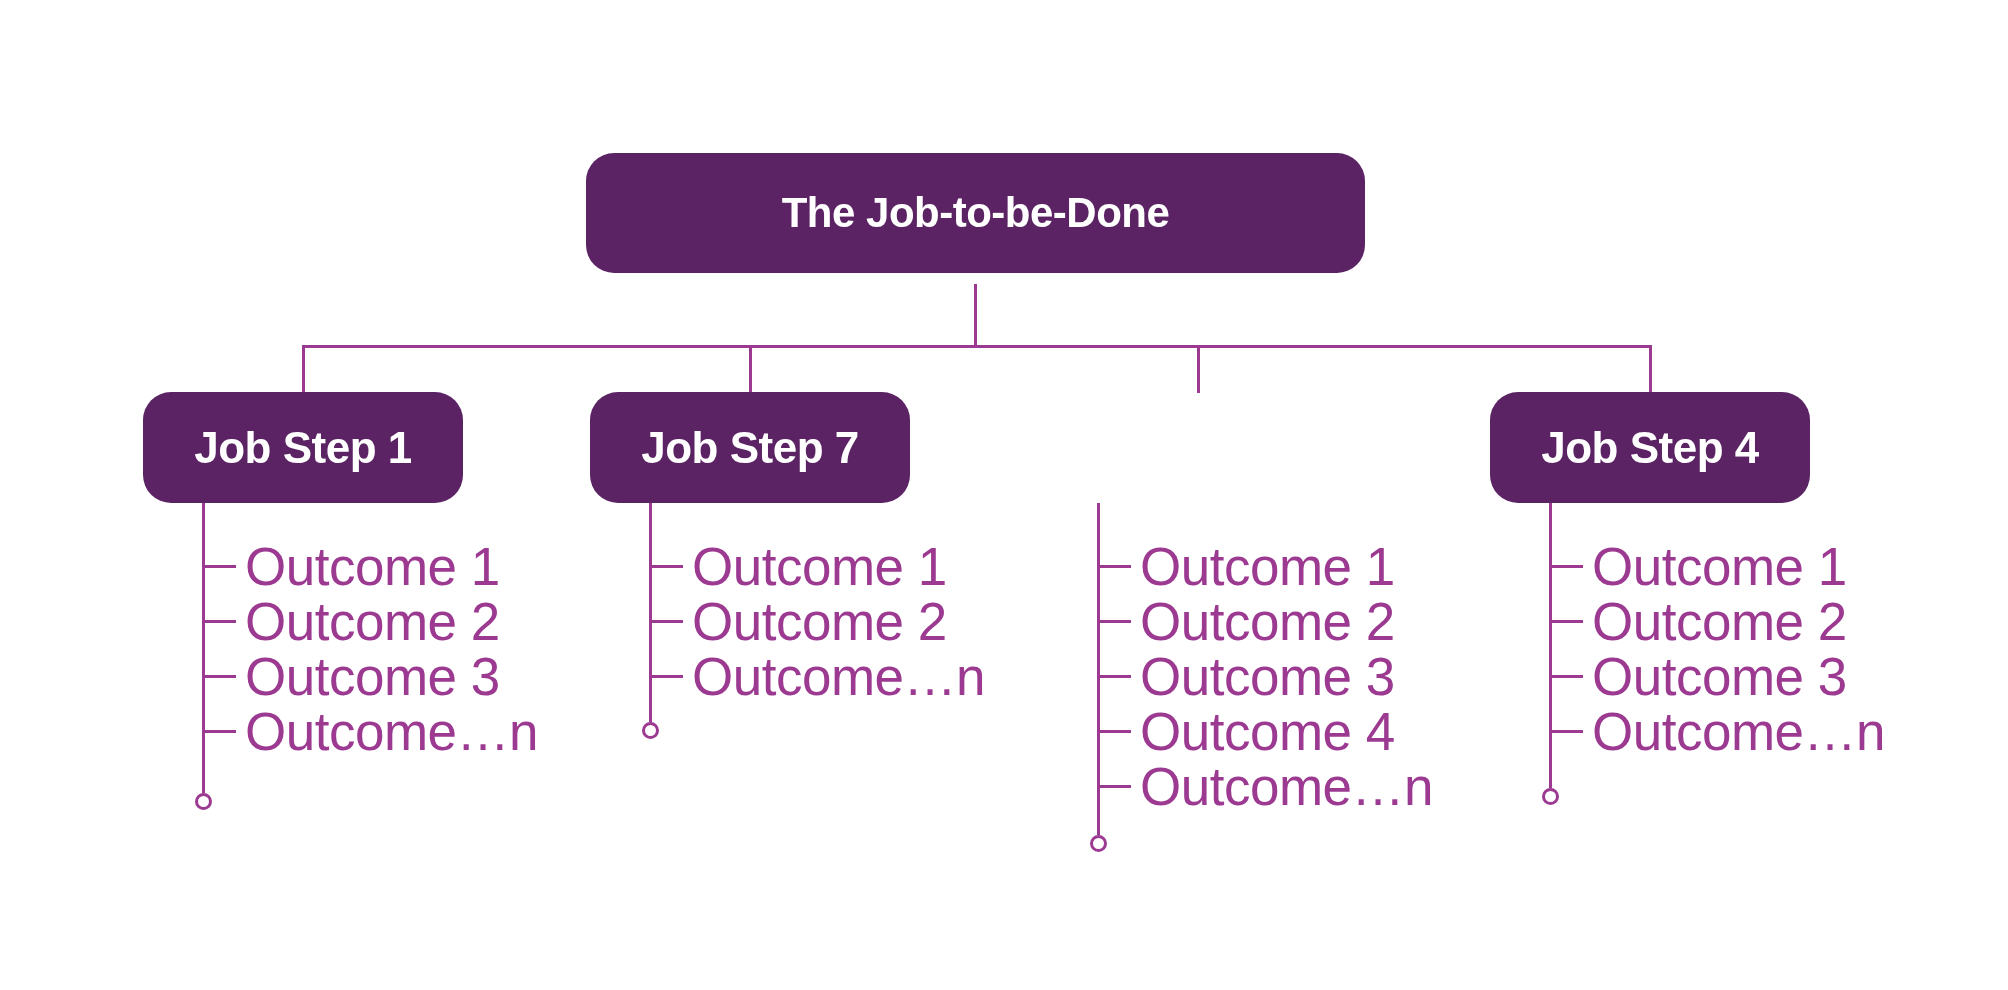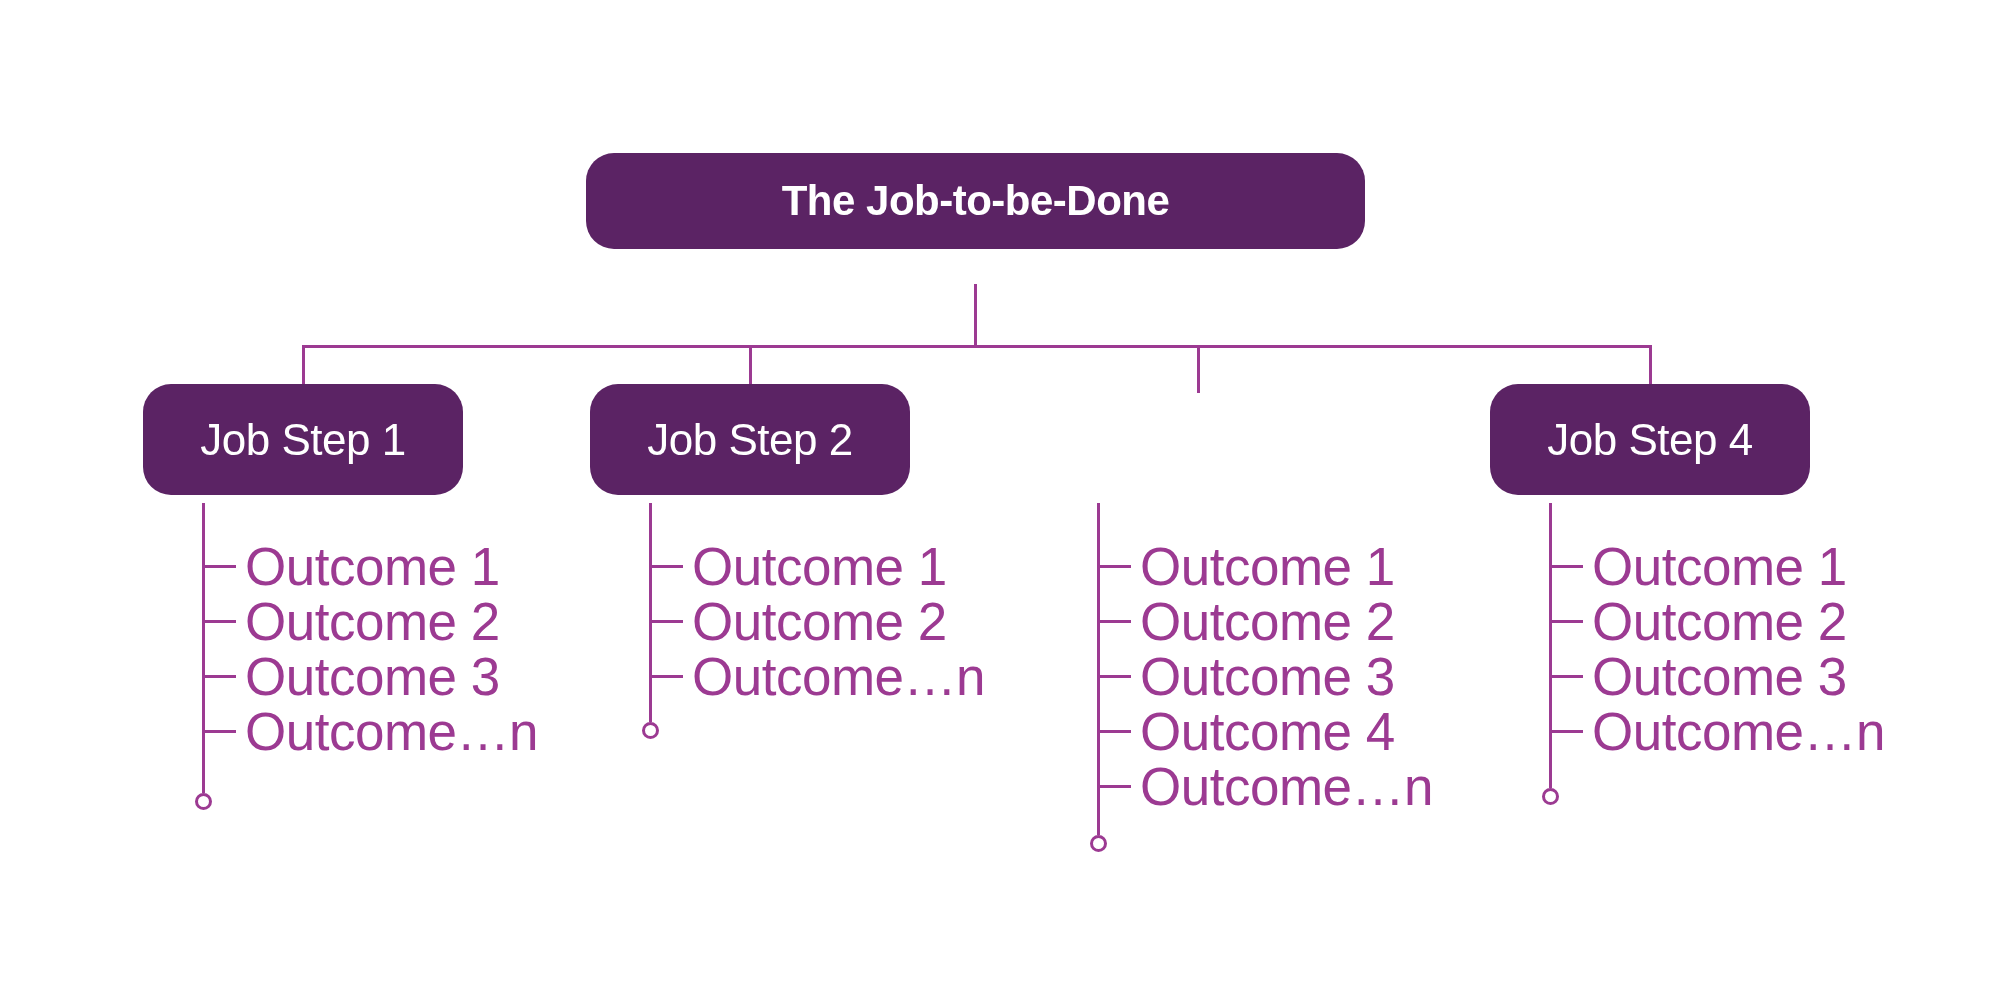--- a/index.html
+++ b/index.html
@@ -27,30 +27,30 @@
     background: var(--node-fill);
     color: var(--node-text);
     border-radius: 28px;
     display: flex;
     align-items: center;
     justify-content: center;
     z-index: 2;
   }
   .root-node {
     left: 586px; top: 153px;
-    width: 779px; height: 96px;
+    width: 779px; height: 120px;
     font-size: 42px;
     font-weight: 700;
     letter-spacing: -0.5px;
   }
   .step-node {
-    top: 384px;
+    top: 392px;
     width: 320px; height: 111px;
     font-size: 44px;
-    font-weight: 400;
+    font-weight: 700;
     letter-spacing: -0.5px;
   }
   .step-1 { left: 143px; }
   .step-2 { left: 590px; }
   .step-3 { left: 1038px; }
   .step-4 { left: 1490px; }
 
   
   .line {
     position: absolute;
@@ -134,21 +134,21 @@
   <div class="line v-drop drop-4"></div>
 
   <div class="node root-node">
     <span>The Job-to-be-Done</span>
   </div>
 
   <div class="node step-node step-1">
     <span>Job Step 1</span>
   </div>
   <div class="node step-node step-2">
-    <span>Job Step 2</span>
+    <span>Job Step 7</span>
   </div>
   <div class="node step-node step-4">
     <span>Job Step 4</span>
   </div>
 
   <div class="outcome-col col-1">
     <div class="stem"></div>
     <div class="outcome-list">
       <div class="outcome-item">
         <span class="tick"></span>

